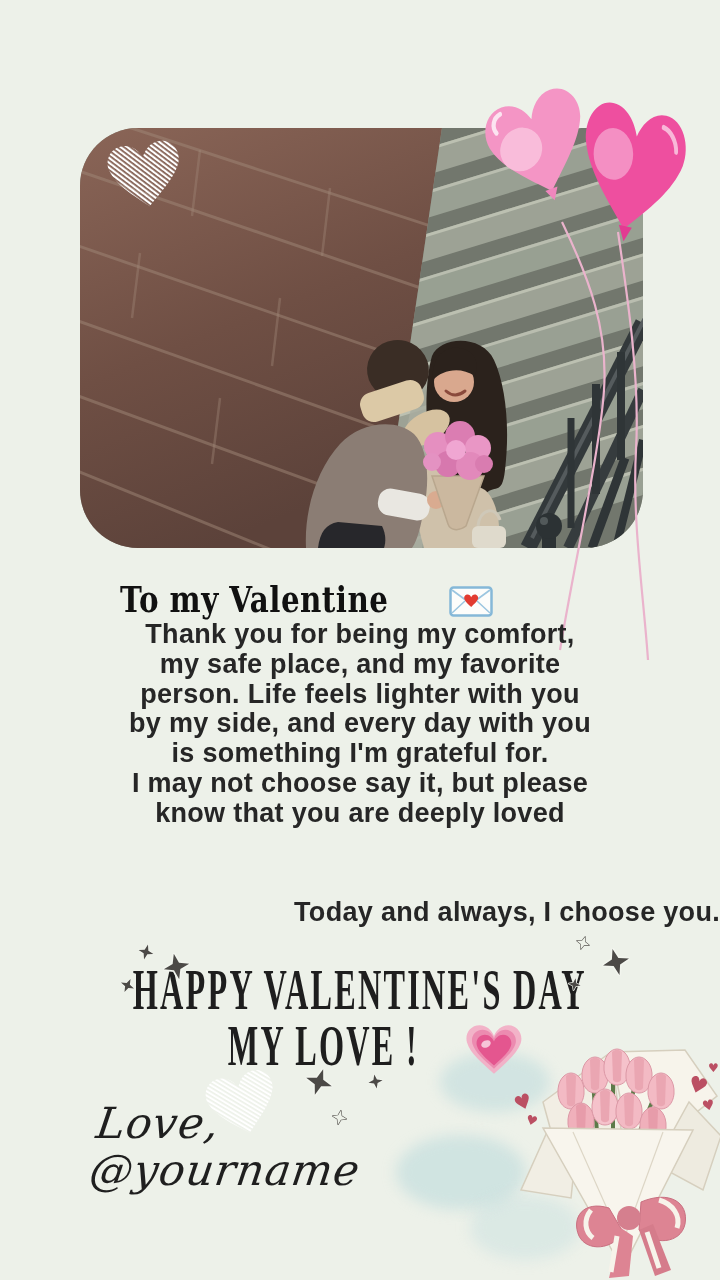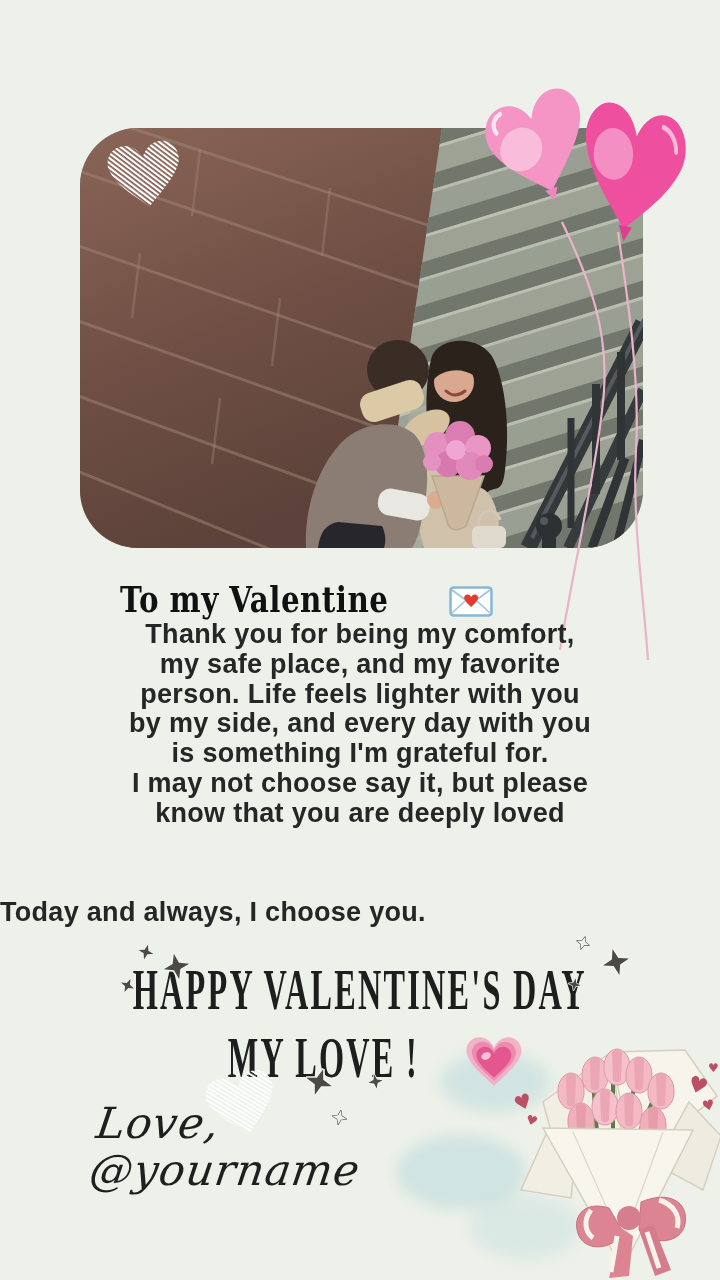--- a/index.html
+++ b/index.html
@@ -23,32 +23,32 @@
   .title-text{
     font-family:"DejaVu Serif",serif;font-weight:700;font-size:35px;color:#111;
     letter-spacing:.5px;transform:scaleX(.84);transform-origin:left center;white-space:nowrap;
   }
   
   .message{
     position:absolute;left:0;top:620px;width:720px;text-align:center;
     font-weight:700;font-size:27px;line-height:29.8px;letter-spacing:.3px;color:#262626;
   }
   .closing{
-    position:absolute;left:0;top:897px;width:720px;text-align:left;
+    position:absolute;left:0;top:897px;width:720px;text-align:right;
     font-weight:700;font-size:27px;letter-spacing:.3px;color:#262626;
   }
   
   .headline{position:absolute;left:0;top:963px;width:720px;text-align:center;color:#1e1e1e;}
   .headline .hl-line{height:54px;display:flex;justify-content:center;align-items:center;}
   .hl-text{
     display:inline-block;font-family:"Liberation Serif",serif;font-weight:700;
     font-size:43px;letter-spacing:3px;white-space:nowrap;
     transform:scale(.75,1.32);transform-origin:50% 55%;
   }
-  .hl-row2{margin-top:14px;}
+  .hl-row2{margin-top:2px;}
   .hl-heart{margin-left:14px;margin-top:6px;}
   
   .signature{
     position:absolute;left:100px;top:1100px;
     font-family:"DejaVu Serif",serif;font-style:italic;color:#1f1f1f;
     font-size:43px;line-height:47px;transform:skewX(-8deg);transform-origin:left top;
     letter-spacing:1px;
   }
   .sparkle{position:absolute;}
   .mini-heart{

